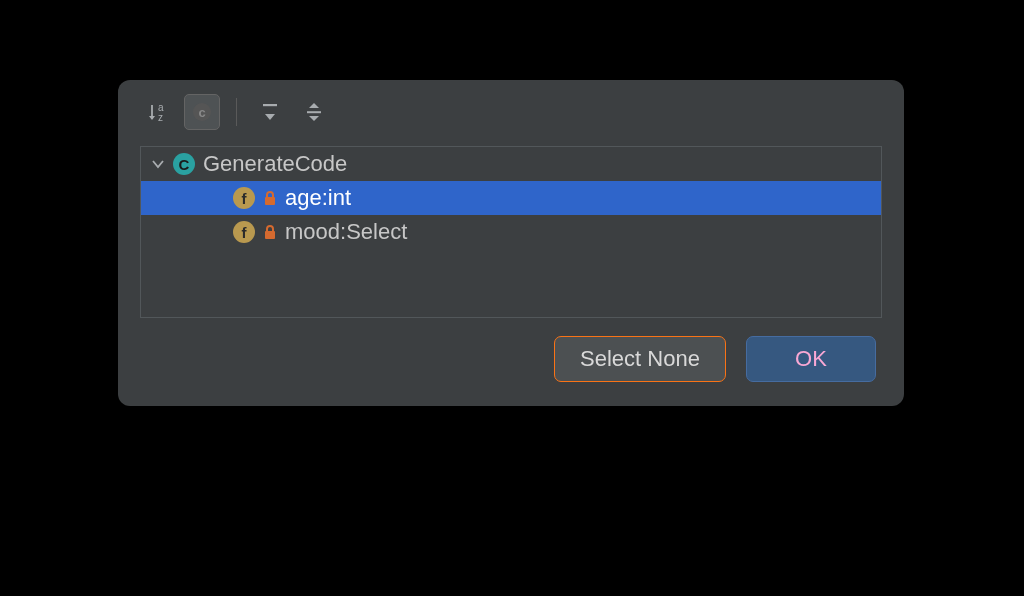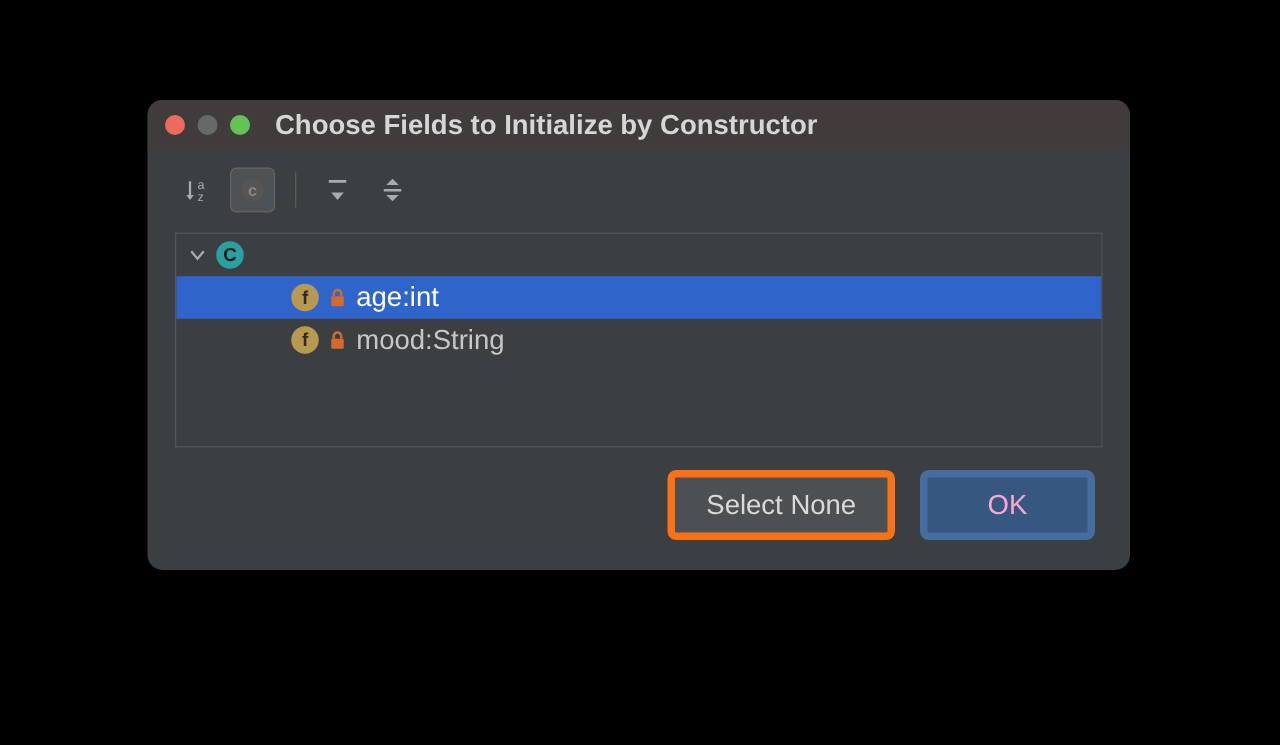--- a/index.html
+++ b/index.html
@@ -52,41 +52,35 @@
     flex:0 0 22px;
   }
   .circC{background:#2aa1a1;color:#1b1b1b}
   .circF{background:#b9994f;color:#2b2b2b}
   .circF span{position:relative;top:0}
   .btnbar{
     display:flex;justify-content:flex-end;gap:20px;
     padding:0 28px 24px;
   }
   .btn{
-    min-width:128px;height:44px;border-radius:7px;border:6px solid #f97316;
+    min-width:128px;height:44px;border-radius:7px;border:1px solid #f97316;
     background:#4c5052;color:#d9d9d9;font-size:22px;
     display:flex;align-items:center;justify-content:center;cursor:pointer;text-align:center;
   }
   .btn.primary{background:#365880;border-color:#466ca0;color:#f9a8d4}
   
   svg{display:block}
   .fill{fill:#a8acaf}
   .stroke{stroke:#a8acaf;fill:none;stroke-width:1.8}
 </style>
 </head>
 <body>
 
 <div class="dialog">
 
-  <div class="titlebar">
-    <div class="tl red"></div>
-    <div class="tl yellow"></div>
-    <div class="tl green"></div>
-    <div class="title">Choose Fields to Initialize by Constructor</div>
-  </div>
 
   <div class="toolbar">
     <div class="tbbtn">
       <span>
         <svg width="22" height="22" viewBox="0 0 22 22">
           <path class="stroke" d="M6 4 v14"></path>
           <path class="fill" d="M6 19 l-3 -4 h6 z"></path>
           <text x="12" y="10" font-size="10" class="fill" font-family="Arial">a</text>
           <text x="12" y="20" font-size="10" class="fill" font-family="Arial">z</text>
         </svg>
@@ -121,20 +115,21 @@
   </div>
 
   <div class="tree-wrap">
     <div class="row">
       <span class="chev">
         <svg width="14" height="14" viewBox="0 0 14 14">
             <path d="M2 4 l5 6 l5 -6" class="stroke"></path>
           </svg>
       </span>
       <span class="roundicon circC">C</span>
+      <span>GenerateCode</span>
     </div>
 
     <div class="row indent1 selected">
       <span class="roundicon circF">
           <span>f</span>
         </span>
       <span>
         <svg width="14" height="16" viewBox="0 0 14 16">
           <rect x="2" y="7" width="10" height="8" rx="1" fill="#d56a2f"></rect>
           <path d="M4 7 v-2 a3 3 0 0 1 6 0 v2" fill="none" stroke="#d56a2f" stroke-width="2"></path>
@@ -146,21 +141,21 @@
     <div class="row indent1">
       <span class="roundicon circF">
           <span>f</span>
         </span>
       <span>
         <svg width="14" height="16" viewBox="0 0 14 16">
           <rect x="2" y="7" width="10" height="8" rx="1" fill="#d56a2f"></rect>
           <path d="M4 7 v-2 a3 3 0 0 1 6 0 v2" fill="none" stroke="#d56a2f" stroke-width="2"></path>
         </svg>
       </span>
-      <span>mood:String</span>
+      <span>mood:Select</span>
     </div>
   </div>
 
   <div class="btnbar">
     <div class="btn" style="min-width:170px">Select None</div>
     <div class="btn primary">OK</div>
   </div>
 
 </div>
 

